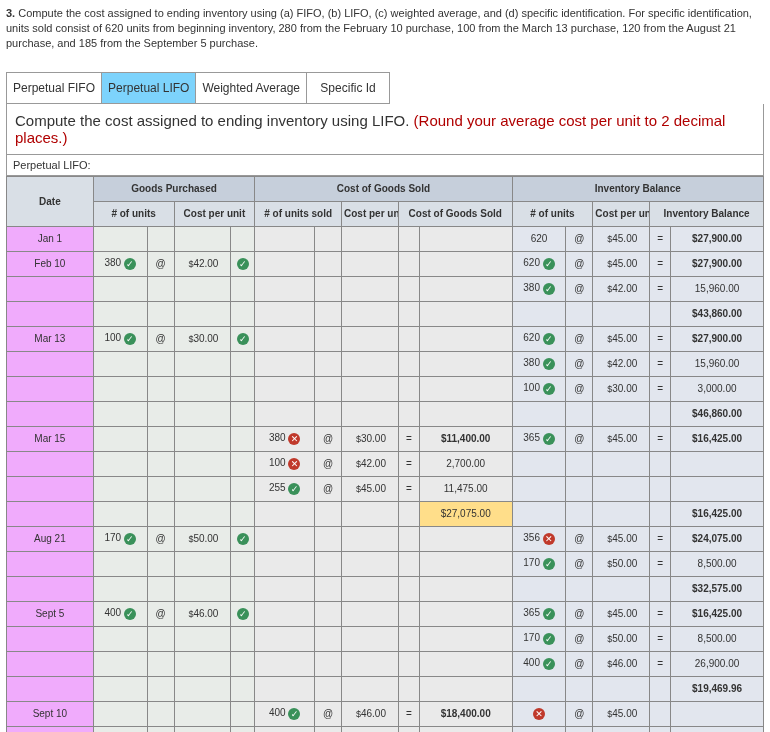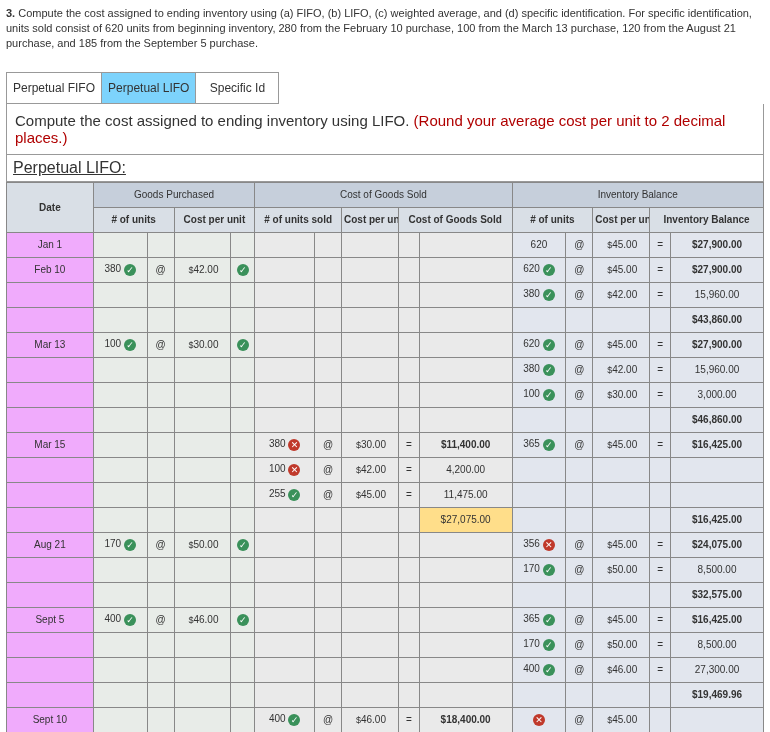--- a/index.html
+++ b/index.html
@@ -4,45 +4,46 @@
 <style>
   body{margin:0;padding:6px;font-family:Arial,Helvetica,sans-serif;font-size:11px;color:#333;background:#fff;width:758px}
   .q{font-size:11px;line-height:1.35;margin-bottom:21px}
   .q b{font-weight:700}
   .tabs{display:flex;border:1px solid #999;width:max-content}
   .tabs div{padding:8px 6px;border-right:1px solid #999;text-align:center;font-size:12px;min-width:70px;cursor:pointer}
   .tabs div:last-child{border-right:none}
   .tabs .active{background:#7dd3fc}
   .instr{border:1px solid #999;border-top:none;padding:8px;font-size:15px}
   .instr .red{color:#b00000}
-  .hdr{border:1px solid #999;border-top:none;padding:4px 6px;font-size:16px;text-decoration:underline;background:#fff}
+  .hdr{border:1px solid #999;border-top:none;padding:4px 6px;font-size:11px;background:#fff}
   table.main{border-collapse:collapse;width:100%;table-layout:fixed}
   table.main td,table.main th{border:1px solid #888;font-size:10px;padding:1px 2px;vertical-align:middle;text-align:center;height:22px;white-space:nowrap;overflow:hidden}
   th{font-weight:700;background:#d9dfe6}
-  th.sec{background:#c6cfdb;font-weight:400}
+  th.sec{background:#c6cfdb;font-weight:700}
   td.date{text-align:left;padding-left:4px;background:#f0abfc}
   td.gp{background:#e8ece8}
   td.cogs{background:#eaeaea}
   td.inv{background:#e2e6ee}
   td.strong{font-weight:700}
   td.total{background:#ffde8a;font-weight:400}
   .chk{display:inline-block;width:12px;height:12px;border-radius:50%;background:#3a915a;color:#fff;font-size:9px;line-height:12px;vertical-align:middle}
   .x{display:inline-block;width:12px;height:12px;border-radius:50%;background:#c0392b;color:#fff;font-size:9px;line-height:12px;vertical-align:middle}
   .at{font-size:10px}
   .eq{background:#eee}
   .dol{font-size:9px;text-align:left;padding-left:2px}
 </style>
 </head>
 <body>
 
 <div class="q"><b>3.</b> <span>Compute the cost assigned to ending inventory using (a) FIFO, (b) LIFO, (c) weighted average, and (d) specific identification. For specific identification, units sold consist of 620 units from beginning inventory, 280 from the February 10 purchase, 100 from the March 13 purchase, 120 from the August 21 purchase, and 185 from the September 5 purchase.</span></div>
 
 <div class="tabs">
   <div>Perpetual FIFO</div>
   <div class="active">Perpetual LIFO</div>
+  <div>Weighted Average</div>
   <div>Specific Id</div>
 </div>
 
 <div class="instr">
   <span>Compute the cost assigned to ending inventory using LIFO. </span><span class="red">(Round your average cost per unit to 2 decimal places.)</span>
 </div>
 <div class="hdr">Perpetual LIFO:</div>
 
 <table class="main">
 <colgroup>
@@ -239,21 +240,21 @@
 <tr>
   <td class="date"></td>
         <td class="gp"></td>
         <td class="gp"></td>
         <td class="gp"></td>
         <td class="gp"></td>
   <td class="cogs"><span>100</span> <span class="x">✕</span></td>
         <td class="cogs at">@</td>
         <td class="cogs"><span class="dol">$</span><span>42.00</span></td>
         <td class="cogs eq">=</td>
-        <td class="cogs">4,200.00</td>
+        <td class="cogs">2,700.00</td>
   <td class="inv"></td>
         <td class="inv"></td>
         <td class="inv"></td>
         <td class="inv"></td>
         <td class="inv"></td>
 </tr>
 <tr>
   <td class="date"></td>
         <td class="gp"></td>
         <td class="gp"></td>
@@ -382,21 +383,21 @@
         <td class="gp"></td>
   <td class="cogs"></td>
         <td class="cogs"></td>
         <td class="cogs"></td>
         <td class="cogs eq"></td>
         <td class="cogs"></td>
   <td class="inv"><span>400</span> <span class="chk">✓</span></td>
         <td class="inv at">@</td>
         <td class="inv"><span class="dol">$</span><span>46.00</span></td>
         <td class="inv eq">=</td>
-        <td class="inv">27,300.00</td>
+        <td class="inv">26,900.00</td>
 </tr>
 <tr>
   <td class="date"></td>
         <td class="gp"></td>
         <td class="gp"></td>
         <td class="gp"></td>
         <td class="gp"></td>
   <td class="cogs"></td>
         <td class="cogs"></td>
         <td class="cogs"></td>

